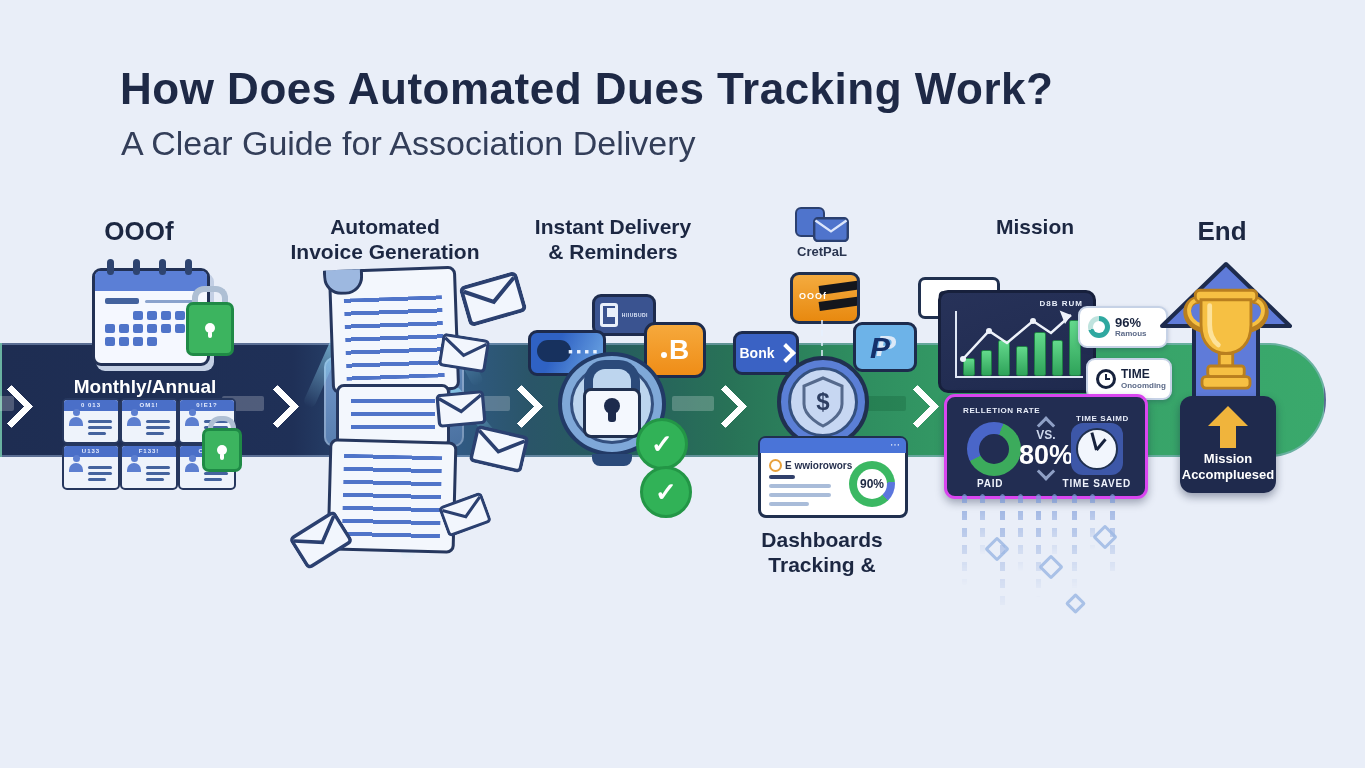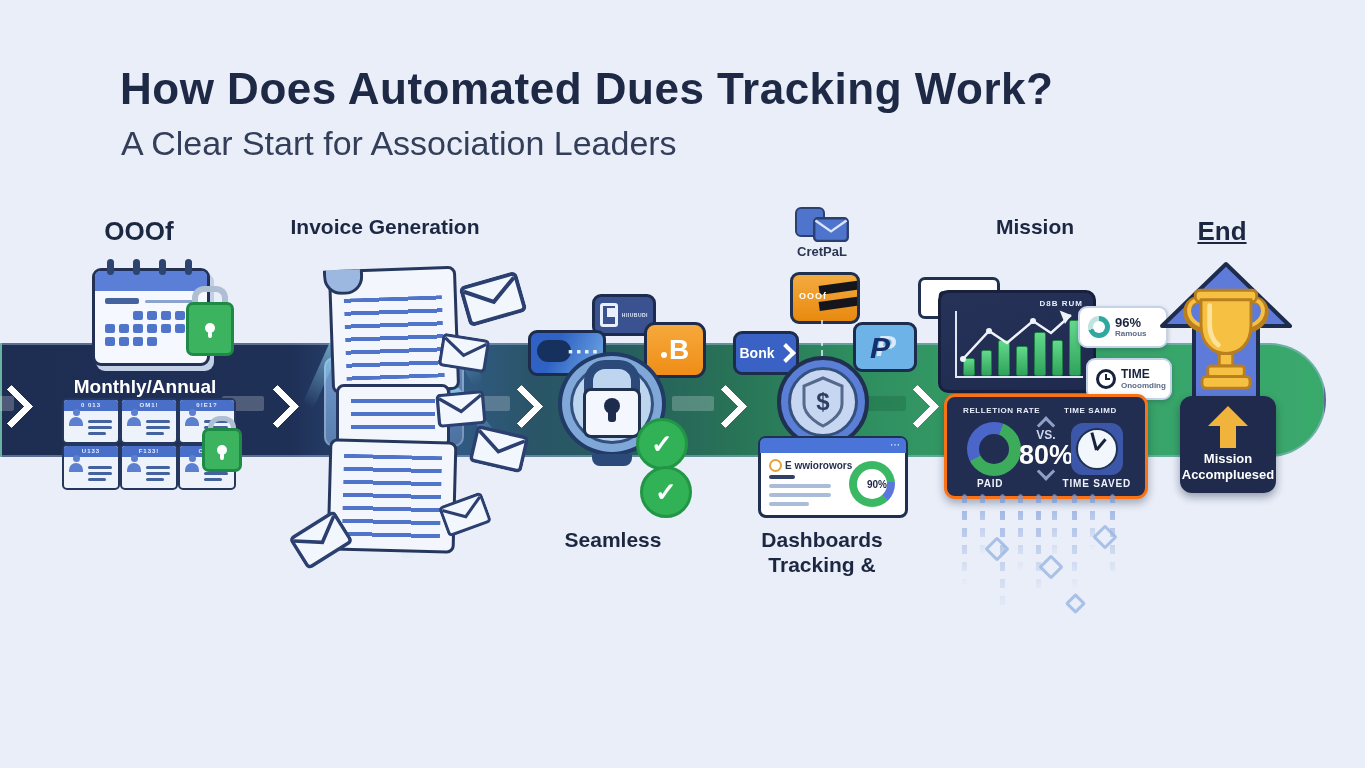--- a/index.html
+++ b/index.html
@@ -114,22 +114,22 @@
   .conn{position:absolute;border-left:2px dashed rgba(230,240,255,.75);}
 
   .browser{position:absolute;left:758px;top:436px;width:144px;height:76px;background:#fff;border:3px solid #20304f;border-radius:8px;}
   .browser .tbar{position:absolute;left:-1px;right:-1px;top:-1px;height:15px;background:#4a74d8;border-radius:5px 5px 0 0;
         color:#fff;font-size:10px;line-height:13px;text-align:right;padding-right:6px;box-sizing:border-box;}
   .browser .brand{position:absolute;left:8px;top:20px;display:flex;align-items:center;gap:3px;
         font-size:10px;font-weight:800;color:#273citeseen;color:#27314f;}
   .browser .logo{width:9px;height:9px;border:2px solid #e8a13c;border-radius:50%;}
   .browser .dln{position:absolute;left:8px;height:4px;border-radius:2px;}
   .donut{position:absolute;border-radius:50%;}
-  .donut .hole{position:absolute;inset:8px;background:#fff;border-radius:50%;display:flex;align-items:center;justify-content:flex-end;
-        font-size:10px;font-weight:800;color:#1c2742;}
+  .donut .hole{position:absolute;inset:8px;background:#fff;border-radius:50%;display:flex;align-items:center;justify-content:center;
+        font-size:12px;font-weight:800;color:#1c2742;}
 
   
   .bubble{position:absolute;left:918px;top:277px;width:76px;height:36px;background:#fff;border:3px solid #20304f;border-radius:7px;
         display:flex;align-items:center;justify-content:center;font-size:21px;font-weight:800;color:#17223d;}
   .bubble::after{content:"";position:absolute;left:48px;bottom:-9px;width:13px;height:13px;background:#fff;
         border-right:3px solid #20304f;border-bottom:3px solid #20304f;transform:rotate(45deg);}
   .dash{position:absolute;left:938px;top:290px;width:152px;height:97px;border-radius:10px;
         background:linear-gradient(160deg,#273259,#1f2a4e);border:3px solid #17203c;}
   .dash .dtitle{position:absolute;right:10px;top:6px;color:#e7edf9;font-size:8px;font-weight:700;letter-spacing:1px;}
   .dash .axis-y{position:absolute;left:14px;top:18px;bottom:12px;width:2px;background:#dfe7f5;}
@@ -141,21 +141,21 @@
   .wbadge{position:absolute;background:#fff;border:2px solid #c6d2e6;border-radius:9px;box-shadow:0 2px 4px rgba(30,45,80,.25);
         display:flex;align-items:center;gap:5px;padding:4px 8px;box-sizing:border-box;}
   .wbadge .tx b{display:block;font-size:13px;color:#17223d;line-height:1.05;}
   .wbadge .tx span{display:block;font-size:8px;color:#5c6a88;font-weight:700;}
   .gauge{width:22px;height:22px;border-radius:50%;background:conic-gradient(#2fa8a0 0 70%,#bfe3de 70% 100%);position:relative;flex:none;}
   .gauge::after{content:"";position:absolute;inset:5px;background:#fff;border-radius:50%;}
   .clocksm{width:20px;height:20px;border:3px solid #17223d;border-radius:50%;position:relative;flex:none;box-sizing:border-box;}
   .clocksm::after{content:"";position:absolute;left:6px;top:2px;width:2px;height:6px;background:#17223d;}
   .clocksm::before{content:"";position:absolute;left:6px;top:6px;width:5px;height:2px;background:#17223d;}
 
-  .panel{position:absolute;left:944px;top:394px;width:198px;height:99px;background:#222d52;border:3px solid #f97316;
+  .panel{position:absolute;left:944px;top:394px;width:198px;height:99px;background:#222d52;border:3px solid #d946ef;
         border-radius:11px;box-shadow:0 4px 8px rgba(20,30,60,.35);color:#fff;}
   .panel .hd{position:absolute;top:9px;font-size:8px;font-weight:700;letter-spacing:.6px;color:#e8edf9;}
   .panel .ft{position:absolute;bottom:7px;font-size:10px;font-weight:800;letter-spacing:.8px;color:#eef2fb;}
   .pdonut{position:absolute;left:20px;top:25px;width:54px;height:54px;border-radius:50%;}
   .pdonut .hole{position:absolute;inset:12px;background:#222d52;border-radius:50%;}
   .panel .vs{position:absolute;left:0;right:0;top:31px;text-align:center;font-size:12px;font-weight:700;color:#cdd7ec;}
   .panel .pv{position:absolute;left:0;right:0;top:43px;text-align:center;font-size:27px;font-weight:800;}
   .pchev{position:absolute;left:50%;width:10px;height:10px;border-top:3px solid #8fa0c6;border-right:3px solid #8fa0c6;}
   .pclock{position:absolute;right:22px;top:26px;width:52px;height:52px;background:#3d57a8;border-radius:12px;}
   .pclock .face{position:absolute;inset:5px;background:#f2f6fd;border-radius:50%;border:2px solid #20304f;box-sizing:border-box;}
@@ -174,21 +174,21 @@
         box-shadow:0 4px 8px rgba(20,30,60,.4);text-align:center;}
   .npanel .uptxt{position:absolute;left:0;right:0;bottom:10px;color:#fff;font-weight:700;font-size:13px;line-height:1.25;}
   .npanel svg{margin-top:10px;}
 </style>
 </head>
 <body>
 
 <div class="stage">
 
   <div class="title">How Does Automated Dues Tracking Work?</div>
-  <div class="subtitle">A Clear Start for Association Leaders</div>
+  <div class="subtitle">A Clear Guide for Association Delivery</div>
 
   <div class="band"></div>
   <div class="band-panel"></div>
 
   <div class="chev-tail" style="left:-28px;top:396px;"></div>
   <div class="chev" style="left:-4px;top:391px;"></div>
   <div class="chev-tail" style="left:222px;top:396px;"></div>
   <div class="chev" style="left:262px;top:391px;"></div>
   <div class="chev-tail" style="left:468px;top:396px;"></div>
   <div class="chev" style="left:506px;top:391px;"></div>
@@ -280,20 +280,21 @@
       <div class="ln" style="top:26px;width:24px;"></div>
       <div class="ln" style="top:32px;width:18px;"></div>
   </div>
   <div class="glock" style="left:202px;top:428px;width:40px;height:44px;">
     <div class="shackle" style="width:18px;height:16px;border-width:5px;top:-12px;"></div>
       <div class="body"></div>
       <div class="hole"></div>
   </div>
 
   <div class="step-label" style="left:285px;top:214px;width:200px;">
+    <div>Automated</div>
     <div>Invoice Generation</div>
   </div>
 
   <div class="streak" style="left:318px;top:330px;width:12px;height:80px;transform:rotate(24deg);"></div>
   <div class="streak" style="left:452px;top:300px;width:12px;height:90px;transform:rotate(-28deg);"></div>
   <div class="streak" style="left:470px;top:380px;width:10px;height:70px;transform:rotate(-40deg);"></div>
   <div class="streak" style="left:340px;top:470px;width:12px;height:80px;transform:rotate(18deg);"></div>
   <div class="streak" style="left:398px;top:490px;width:14px;height:70px;transform:rotate(-6deg);"></div>
 
   <div class="page" style="left:330px;top:268px;width:122px;height:118px;transform:rotate(-2deg);">
@@ -337,20 +338,24 @@
         <path d="M2,3 L15,12 L28,3" fill="none" stroke="#2b4070" stroke-width="2"></path>
       </svg>
   </div>
   <div class="env" style="left:294px;top:520px;width:54px;height:40px;transform:rotate(-32deg);">
     <svg viewBox="0 0 30 21">
         <rect x="1" y="1" width="28" height="19" rx="2" fill="#f2f6fd" stroke="#2b4070" stroke-width="2"></rect>
         <path d="M2,3 L15,12 L28,3" fill="none" stroke="#2b4070" stroke-width="2"></path>
       </svg>
   </div>
 
+  <div class="step-label" style="left:513px;top:214px;width:200px;">
+    <div>Instant Delivery</div>
+    <div>&amp; Reminders</div>
+  </div>
 
   <div class="term">
     <div class="scr"></div>
       <div class="ttxt">HIIUBUDI</div>
   </div>
   <div class="ccard">
     <div class="pill"></div>
       <div class="dots">■ ■ ■ ■</div>
   </div>
   <div class="btc">
@@ -366,21 +371,20 @@
       <div class="stand"></div>
   </div>
   <div class="check" style="left:636px;top:418px;">
       <span>✓</span>
     </div>
   <div class="check" style="left:640px;top:466px;">
       <span>✓</span>
     </div>
 
   <div class="caption" style="left:513px;top:528px;width:200px;">
-    <div>Seamless</div>
   </div>
 
   <div class="sq-ico"></div>
   <div class="env-ico">
     <svg viewBox="0 0 30 21">
         <rect x="1" y="1" width="28" height="19" rx="3" fill="#4f74cc" stroke="#2b4070" stroke-width="2"></rect>
         <path d="M2,3 L15,12 L28,3" fill="none" stroke="#dce6fb" stroke-width="2"></path>
       </svg>
   </div>
   <div class="provider">CretPaL</div>
@@ -472,21 +476,21 @@
   <div class="wbadge" style="left:1086px;top:358px;width:86px;height:42px;">
     <span class="clocksm"></span>
     <span class="tx">
         <b style="font-size:12px;">TIME</b>
         <span>Onoomding</span>
       </span>
   </div>
 
   <div class="panel">
     <div class="hd" style="left:16px;">RELLETION RATE</div>
-    <div class="hd" style="right:28px;">TIME SAIMD</div>
+    <div class="hd" style="right:16px;margin-top:8px;">TIME SAIMD</div>
     <div class="pdonut" style="background: conic-gradient(from 20deg, rgb(60, 171, 92) 0deg, rgb(60, 171, 92) 62%, rgb(74, 102, 201) 62%, rgb(74, 102, 201) 100%);">
       <div class="hole"></div>
     </div>
     <div class="pchev" style="top:22px;transform:translateX(-50%) rotate(-45deg);"></div>
     <div class="vs">VS.</div>
     <div class="pv">80%</div>
     <div class="pchev" style="bottom:18px;transform:translateX(-50%) rotate(135deg);"></div>
     <div class="pclock">
       <div class="face"></div>
         <div class="hh"></div>
@@ -503,21 +507,21 @@
   <div class="rain" style="left:1036px;top:494px;height:104px;"></div>
   <div class="rain" style="left:1052px;top:494px;height:66px;"></div>
   <div class="rain" style="left:1072px;top:494px;height:96px;"></div>
   <div class="rain" style="left:1090px;top:494px;height:56px;"></div>
   <div class="rain" style="left:1110px;top:494px;height:86px;"></div>
   <div class="dia" style="left:988px;top:540px;"></div>
   <div class="dia" style="left:1042px;top:558px;"></div>
   <div class="dia" style="left:1096px;top:528px;"></div>
   <div class="dia" style="left:1068px;top:596px;width:9px;height:9px;"></div>
 
-  <div class="step-label big-label" style="left:1172px;top:216px;width:100px;text-decoration:underline;">End</div>
+  <div class="step-label big-label" style="left:1172px;top:216px;width:100px;">End</div>
 
   <div class="end-arrow">
     <svg width="140" height="146" viewBox="0 0 140 146">
       <polygon points="70,4 134,66 102,66 102,144 38,144 38,66 6,66" fill="#5f7bd9" stroke="#1d2b4d" stroke-width="4" stroke-linejoin="round"></polygon>
     </svg>
   </div>
 
   <div class="trophy">
     <svg width="96" height="114" viewBox="0 0 100 118">
       <path d="M22,14 C6,14 4,38 24,44" fill="none" stroke="#b97f1f" stroke-width="8"></path>

